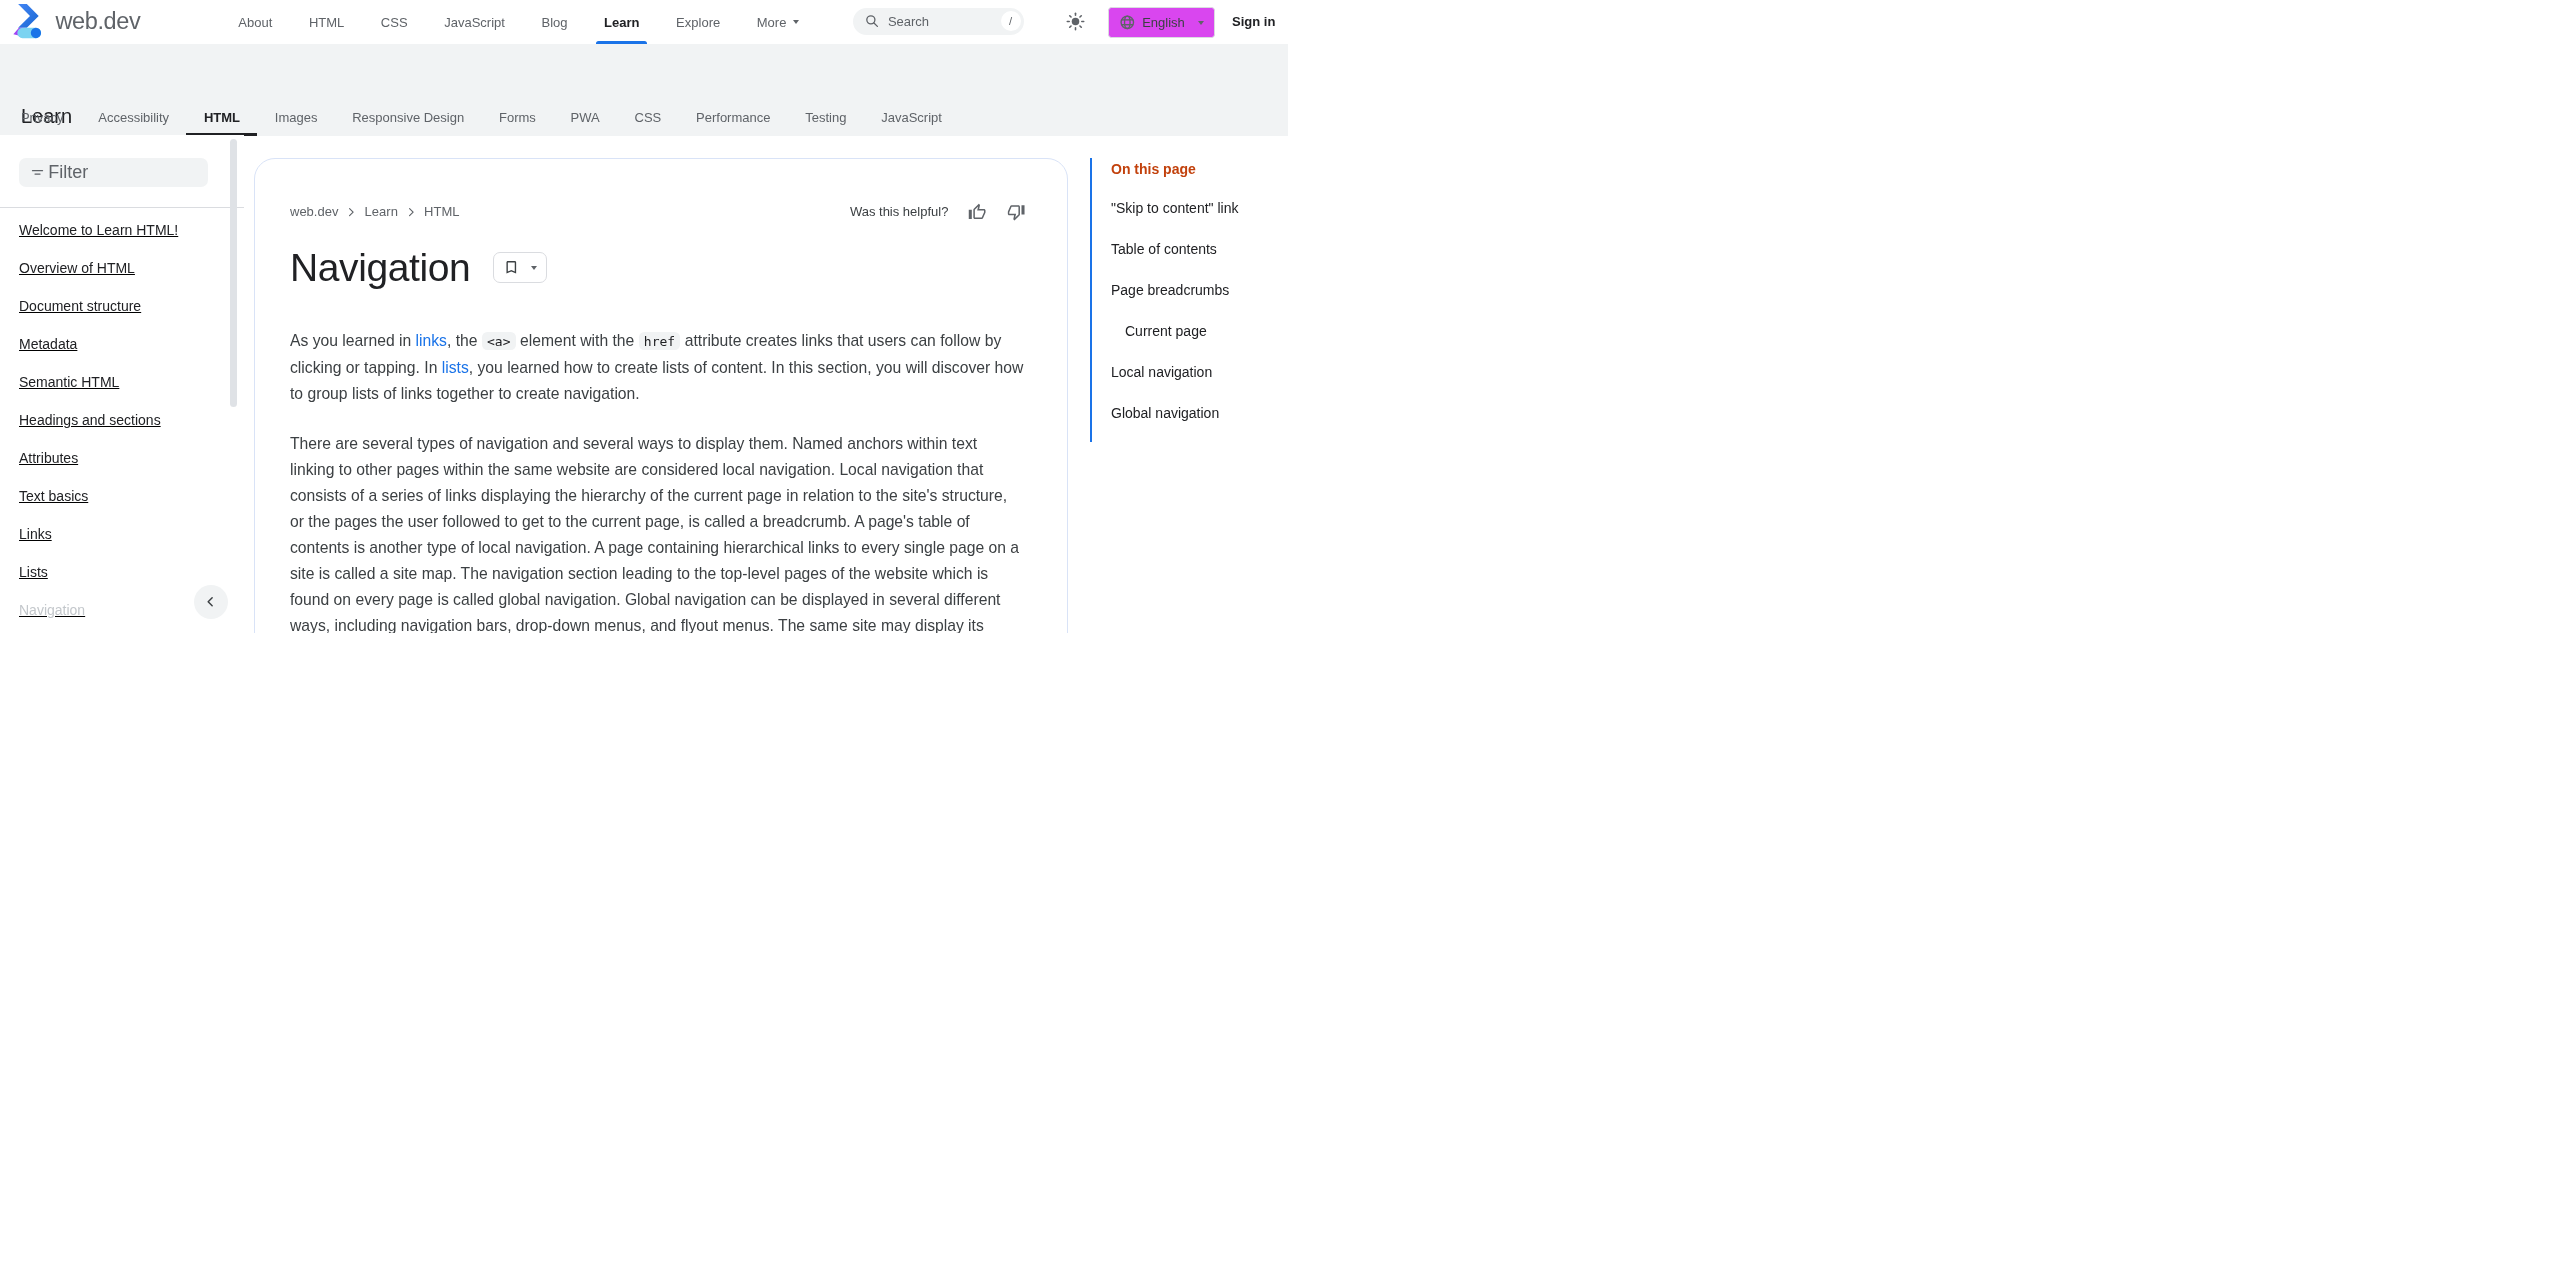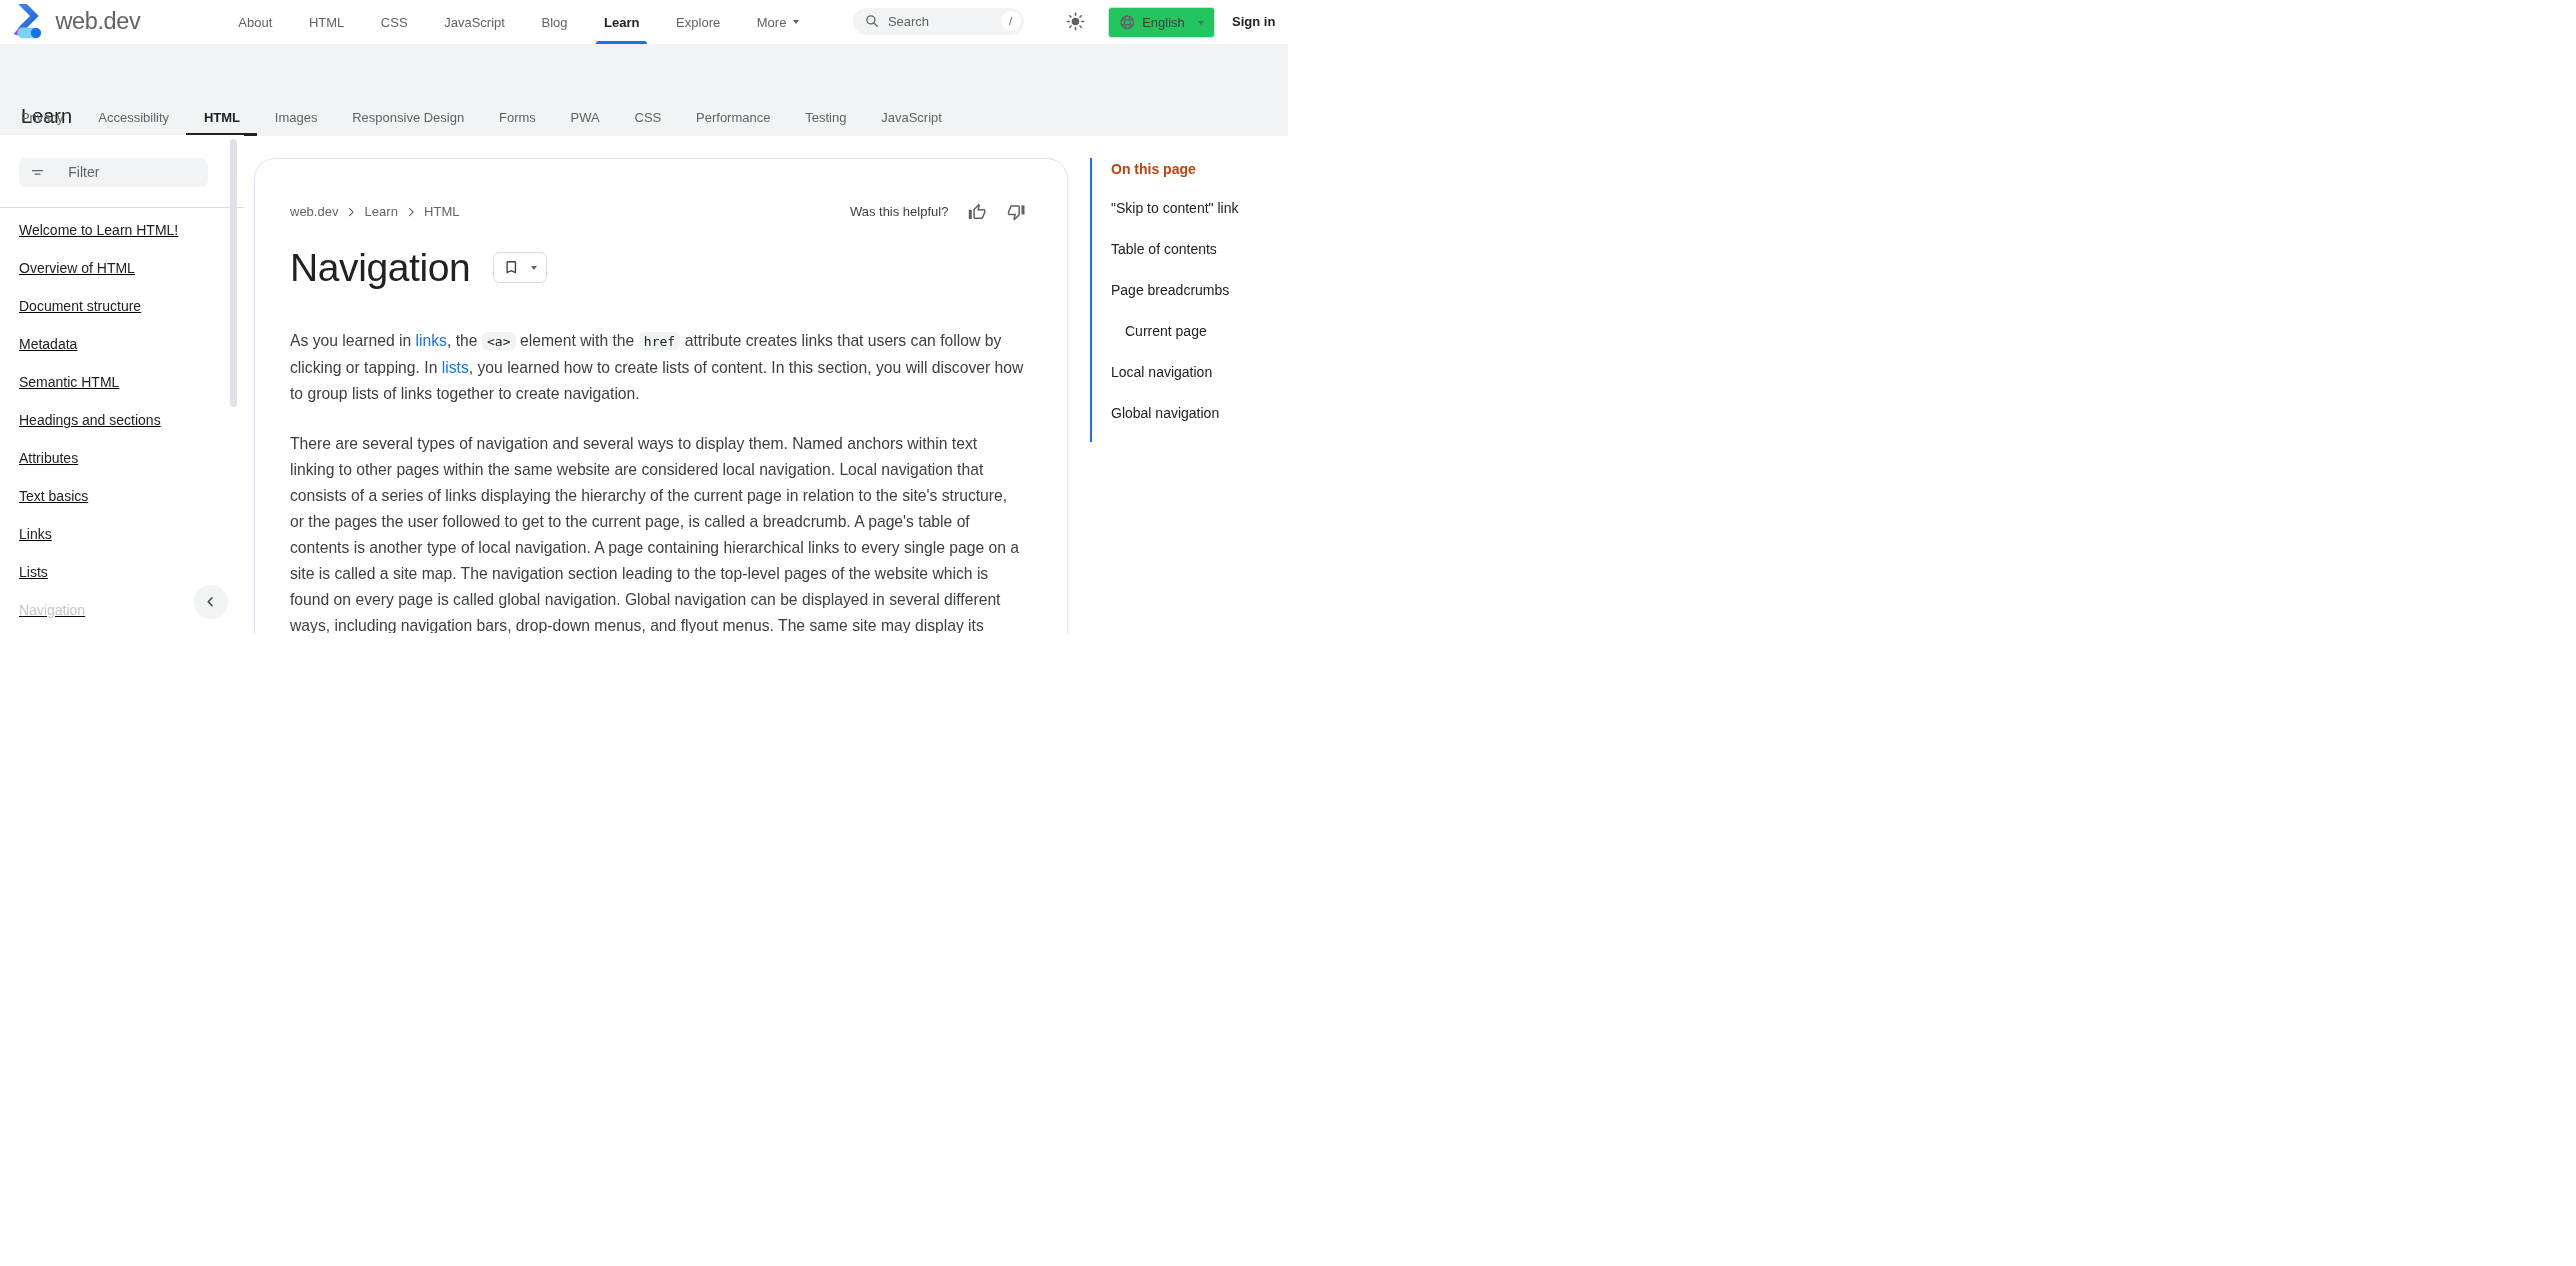--- a/index.html
+++ b/index.html
@@ -19,39 +19,39 @@
   .caret{display:inline-block;width:0;height:0;border-left:3.5px solid transparent;
     border-right:3.5px solid transparent;border-top:4.4px solid #5f6368;margin-left:6.1px;}
   .search{position:absolute;left:853px;top:7.8px;width:171px;height:27px;border-radius:14px;
     background:#f1f3f4;display:flex;align-items:center;cursor:text;}
   .search svg{margin-left:10.5px;}
   .search-ph{margin-left:8.7px;font-size:13px;color:#5f6368;}
   .slash{position:absolute;right:3.5px;top:3.5px;width:20px;height:20px;border-radius:50%;background:#fff;
     color:#5f6368;font-size:11.3px;display:flex;align-items:center;justify-content:center;}
   .theme{position:absolute;left:1065px;top:11.3px;width:21px;height:21px;cursor:pointer;}
   .lang{position:absolute;left:1108px;top:7px;height:29px;border:0.9px solid #dadce0;border-radius:3.5px;
-    display:flex;align-items:center;gap:7px;padding:0 9.6px;cursor:pointer;background:#22c55e;}
+    display:flex;align-items:center;gap:7px;padding:0 9.6px;cursor:pointer;background:#d946ef;}
   .lang-label{font-size:13px;color:#3c4043;}
   .signin{position:absolute;left:1232px;top:14px;font-size:13px;color:#202124;font-weight:700;cursor:pointer;text-decoration:none;}
 
   
   .band{position:absolute;top:44px;left:0;width:1288px;height:92px;background:#f1f3f4;}
   .band h1{position:absolute;left:21px;top:61px;margin:0;font-size:20px;font-weight:400;color:#202124;}
   .tabs{position:absolute;left:3.5px;bottom:0;height:38px;display:flex;}
   .tab{position:relative;display:flex;align-items:center;height:38px;padding:0 17.4px;
     font-size:13px;color:#5f6368;cursor:pointer;white-space:nowrap;}
   .tab.active{color:#202124;font-weight:700;}
   .tab.active::after{content:"";position:absolute;left:0;right:0;bottom:0;height:2.6px;background:#202124;}
 
   
   .sidebar{position:absolute;left:0;top:135px;width:244px;height:498px;background:#fff;}
   .filter{position:absolute;left:19px;top:22.7px;width:189px;height:29px;border-radius:7px;
     background:#f1f3f4;display:flex;align-items:center;cursor:text;}
   .filter svg{margin-left:11.3px;}
-  .filter-ph{margin-left:23px;font-size:14px;color:#5f6368;}
+  .filter-ph{margin-left:3px;font-size:18px;color:#5f6368;}
   .side-div{position:absolute;left:0;top:72px;width:244px;height:0.9px;background:#dadce0;}
   .side-list{position:absolute;left:0;top:76px;width:228px;text-decoration:underline;}
   .side-item{height:38px;display:flex;align-items:center;padding-left:19px;font-size:14px;
     color:#202124;cursor:pointer;}
   .side-item.faded{color:#c3c7cb;}
   .scroll-thumb{position:absolute;left:230px;top:4.4px;width:7px;height:268px;background:#dfe2e6;border-radius:3.5px;cursor:grab;}
   .collapse{position:absolute;left:194px;top:450px;width:34px;height:34px;border-radius:50%;
     background:#f1f3f4;border:none;display:flex;align-items:center;justify-content:center;cursor:pointer;}
 
   

